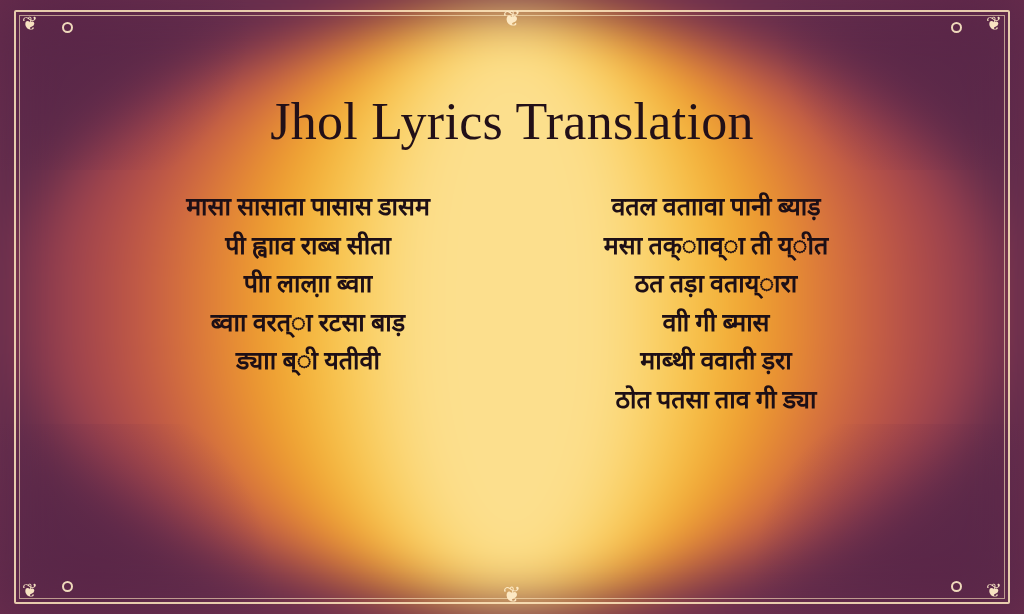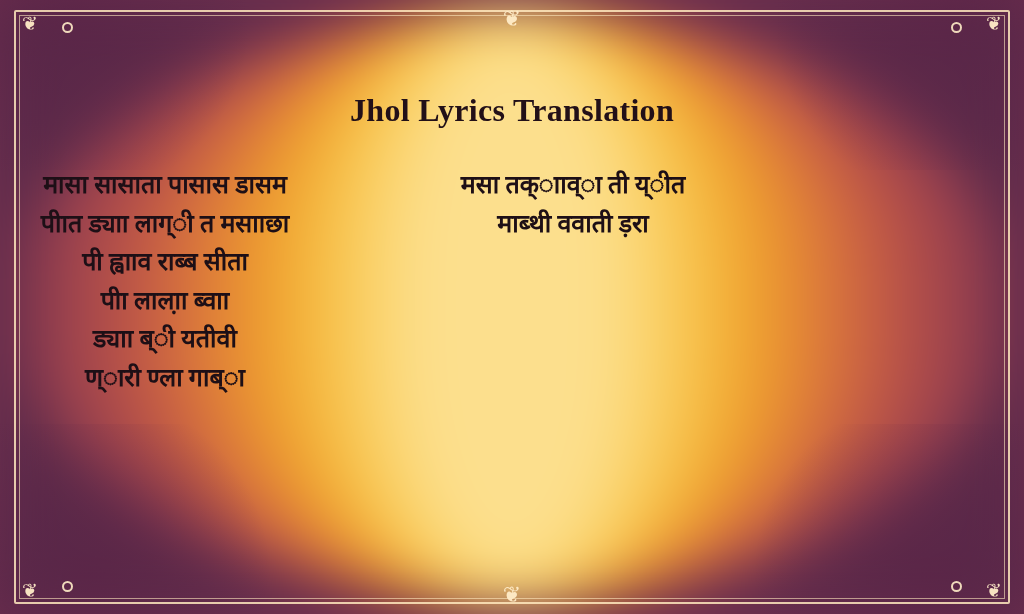--- a/index.html
+++ b/index.html
@@ -103,30 +103,31 @@
   .content {
     position: absolute;
     inset: 0;
     display: flex;
     flex-direction: column;
     align-items: center;
   }
   .title {
     margin-top: 92px;
     font-family: "Liberation Serif", serif;
-    font-weight: bold;
-    font-size: 32px;
+    font-weight: normal;
+    font-size: 52px;
     color: #221018;
     letter-spacing: 0.3px;
     text-align: center;
   }
   .columns {
     margin-top: 38px;
     display: flex;
     gap: 78px;
+    justify-content: center;
     width: 100%;
   }
   .col {
     display: flex;
     flex-direction: column;
     gap: 3px;
     text-align: center;
     min-width: 330px;
   }
   .line {
@@ -180,27 +181,30 @@
   <div class="orn-dot dot-tr"></div>
   <div class="orn-dot dot-bl"></div>
   <div class="orn-dot dot-br"></div>
 
   <div class="content">
     <div class="title">Jhol Lyrics Translation</div>
 
     <div class="columns">
       <div class="col">
         <div class="line">मासा सासाता पासास डासम</div>
-        <div class="line">पीात ड्याा लाग्ी त मसााछा</div>
         <div class="line">पी ह्वााव राब्ब सीता</div>
         <div class="line">पीा लाला़ा ब्वाा</div>
+        <div class="line">ब्वाा वरत्ा  रटसा बाड़</div>
         <div class="line">ड्याा ब्ी यतीवी</div>
-        <div class="line">ण्ारी ण्ला गाब्ा</div>
       </div>
 
       <div class="col">
+        <div class="line">वतल वताावा पानी ब्याड़</div>
         <div class="line">मसा तक्ााव्ा ती य्ीत</div>
+        <div class="line">ठत तड़ा वताय्ारा</div>
+        <div class="line">वाी गी ब्मास</div>
         <div class="line">माब्थी ववाती ड़रा</div>
+        <div class="line">ठोत पतसा ताव गी ड्या</div>
       </div>
     </div>
   </div>
 
 </div>
 
 </body></html>

